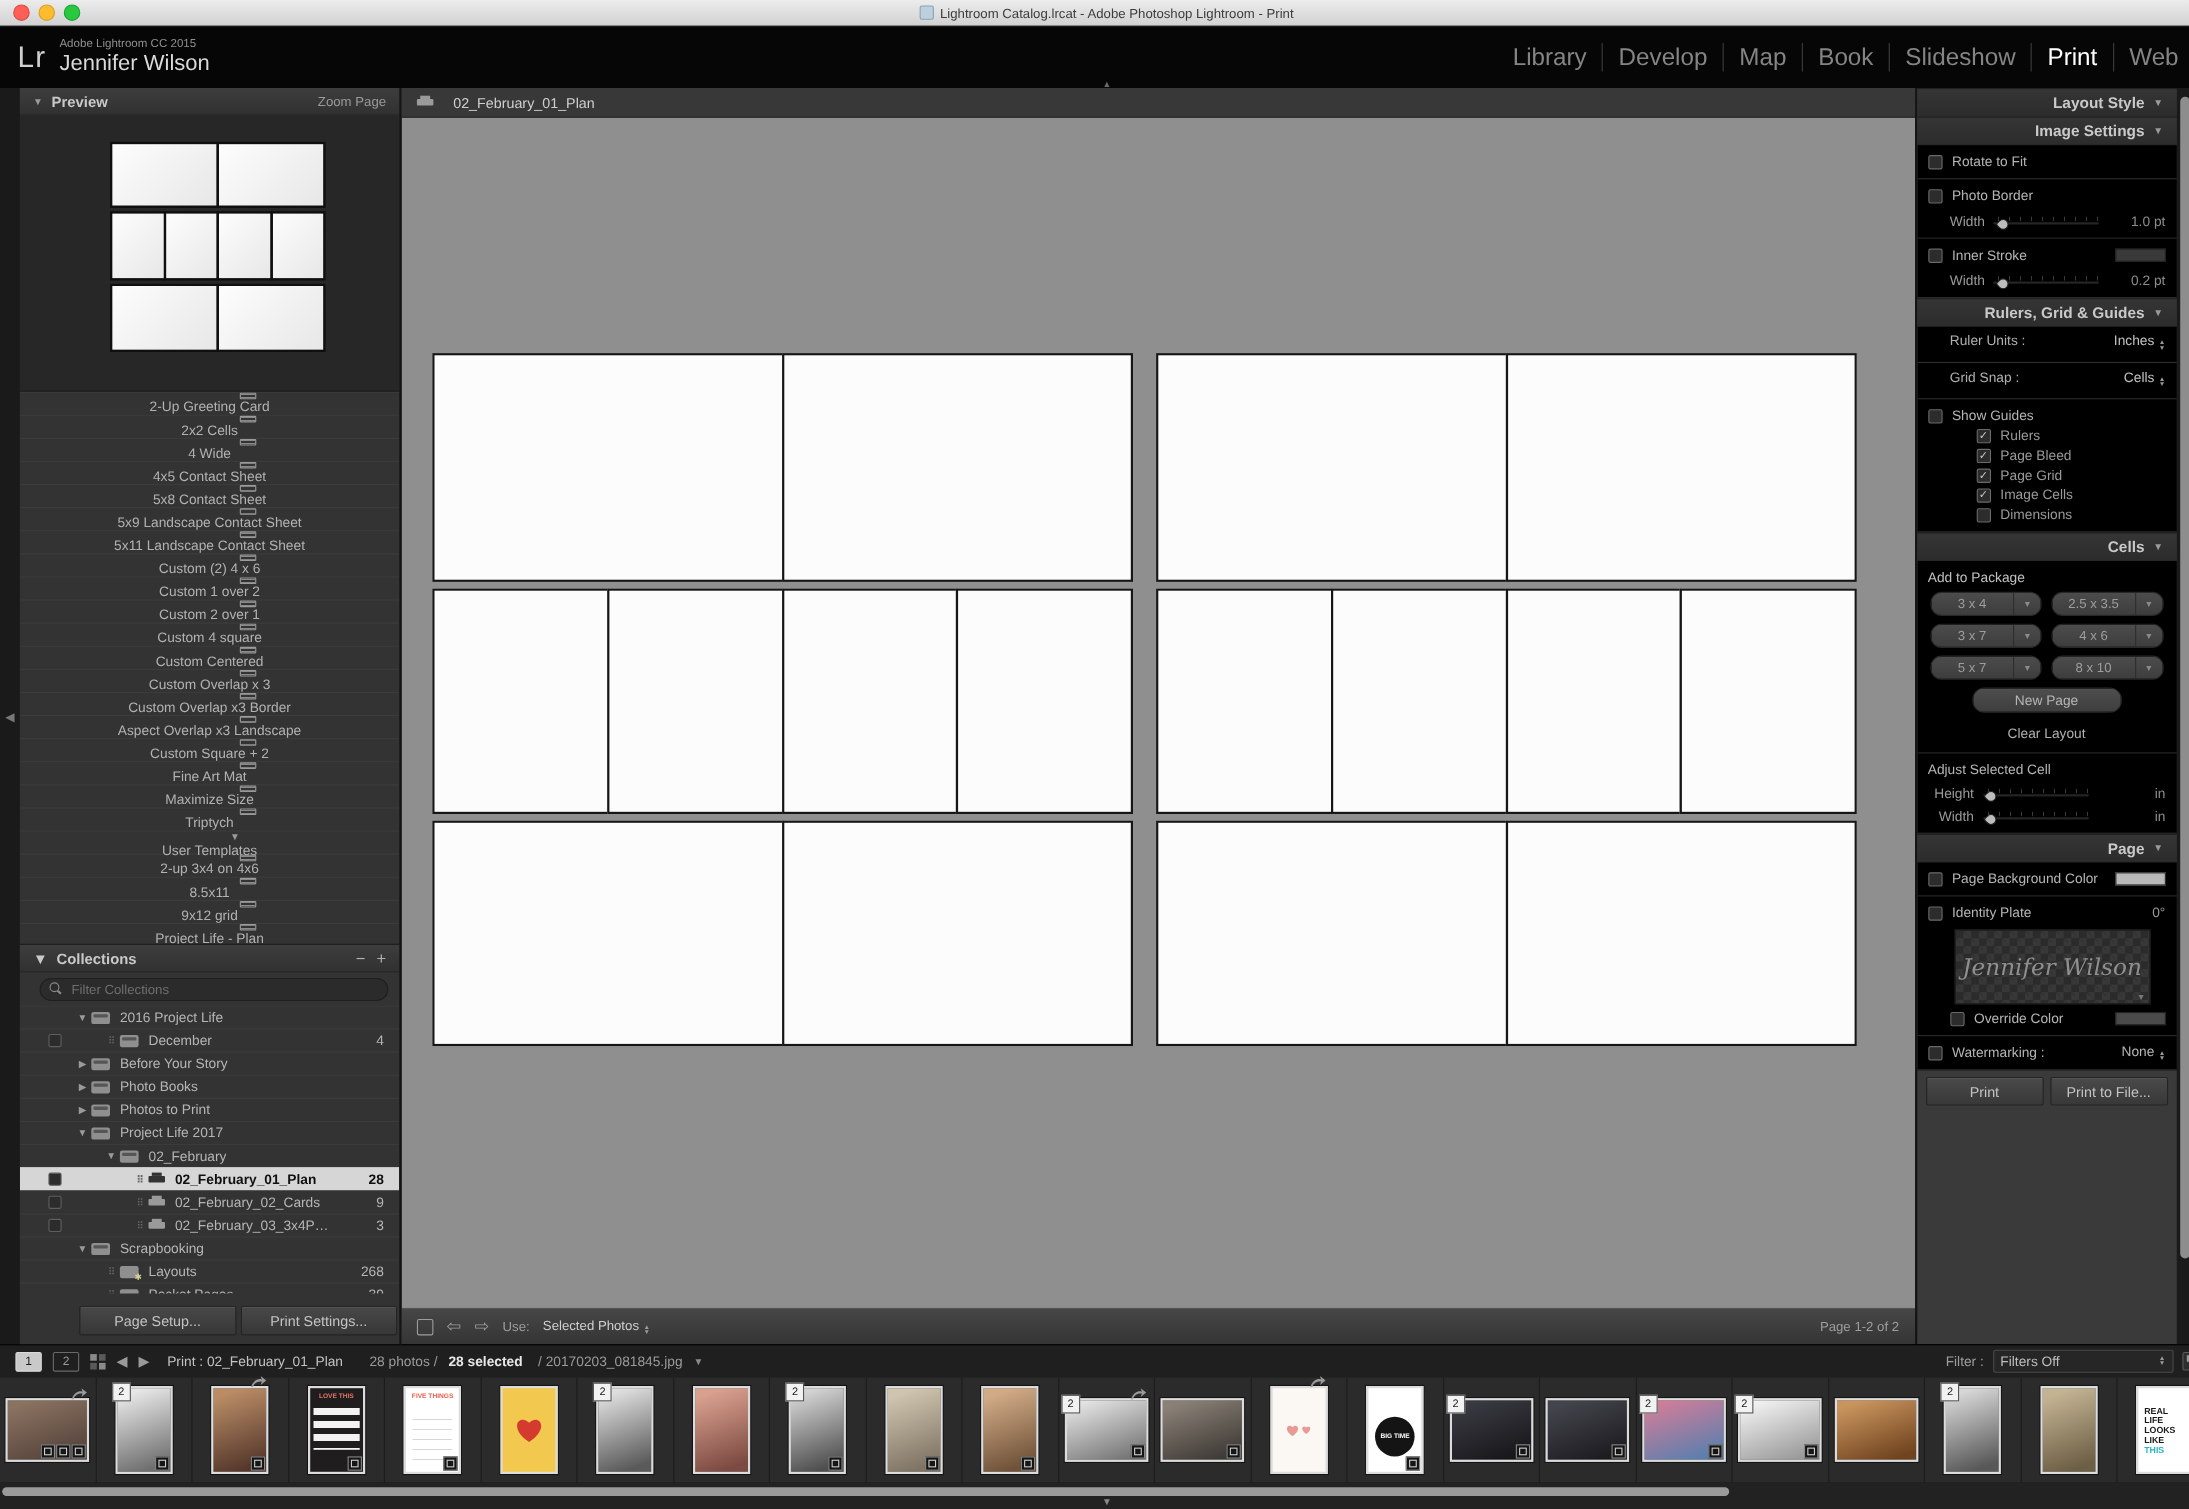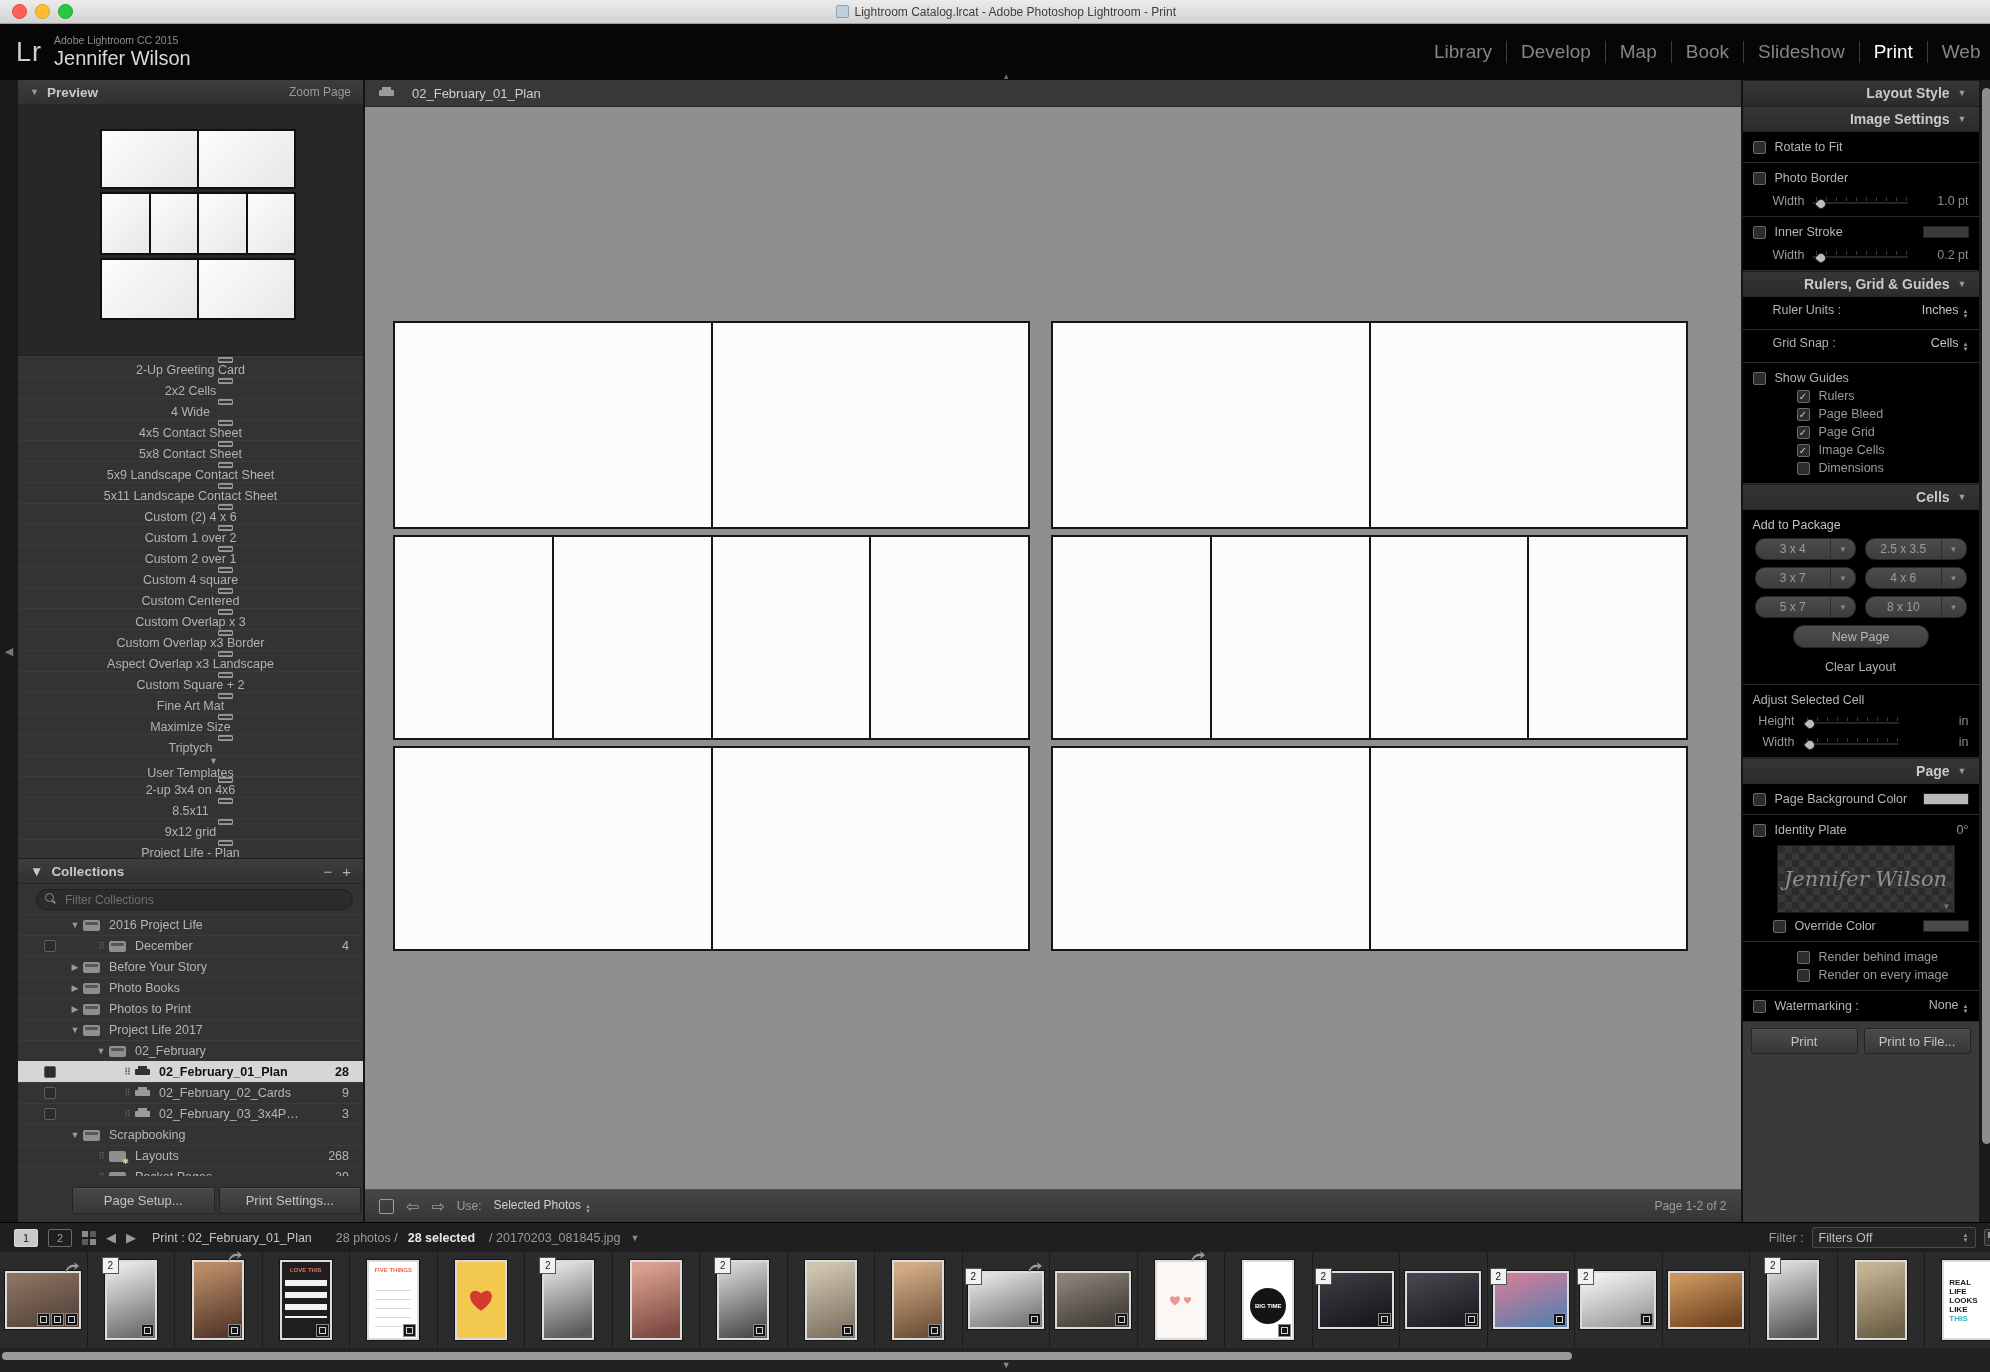--- a/index.html
+++ b/index.html
@@ -17,21 +17,21 @@
   .wtitle{position:absolute;left:0;right:0;text-align:center;font-size:12px;color:#3d3d3d;}
   .doc-ico{display:inline-block;width:11px;height:11px;background:#bcd0de;border:1px solid #8aa3b5;
            border-radius:2px;vertical-align:-2px;margin-right:5px;}
   
   .topbar{background:#060606;display:flex;align-items:center;justify-content:space-between;position:relative;}
   .idplate{display:flex;align-items:center;gap:12px;margin-left:16px;}
   .lr-logo{font-size:27px;color:#cfcfcf;letter-spacing:1px;}
   .id-app{font-size:10.5px;color:#8f8f8f;}
   .id-user{font-size:20px;color:#dadada;margin-top:1px;}
   .modnav{display:flex;align-items:center;margin-right:18px;}
-  .mod{font-size:19px;color:#848484;padding:0 14px;cursor:pointer;}
+  .mod{font-size:22px;color:#848484;padding:0 14px;cursor:pointer;}
   .mod+.mod{border-left:1px solid #3e3e3e;}
   .mod.active{color:#fff;}
   .top-caret{position:absolute;left:50%;bottom:-1px;transform:translateX(-50%);font-size:8px;color:#6a6a6a;}
   
   .main{display:flex;background:#161616;min-height:0;}
   .edge{width:18px;background:#1a1a1a;display:flex;align-items:center;justify-content:center;
         color:#787878;font-size:11px;position:relative;flex:0 0 auto;}
   .edge.right{width:34px;}
   .vscroll{position:absolute;left:3px;top:8px;width:9px;height:1056px;border-radius:5px;background:#8d8d8d;}
   
@@ -690,30 +690,20 @@
           <span class="sig">Jennifer Wilson</span>
           <span class="pd">▼</span>
         </div>
         <div class="cbrow" style="margin-left:20px">
             <span class="cb"></span>
           <span>Override Color</span>
           <span class="swatch" style="background:#4a4a4a"></span>
           </div>
       </div>
       <div class="grp">
-        <div class="cbrow subchk">
-            <span class="cb"></span>
-          <span>Render behind image</span>
-          </div>
-        <div class="cbrow subchk">
-            <span class="cb"></span>
-          <span>Render on every image</span>
-          </div>
-      </div>
-      <div class="grp">
         <div class="cbrow">
             <span class="cb"></span>
           <span>Watermarking :</span>
           <span class="v" style="margin-left:auto;color:#b5b5b5"><span>None</span><span class="ud">
                 <span>▲</span>
                 <span>▼</span>
               </span></span>
           </div>
       </div>
       <div class="rbtns">

